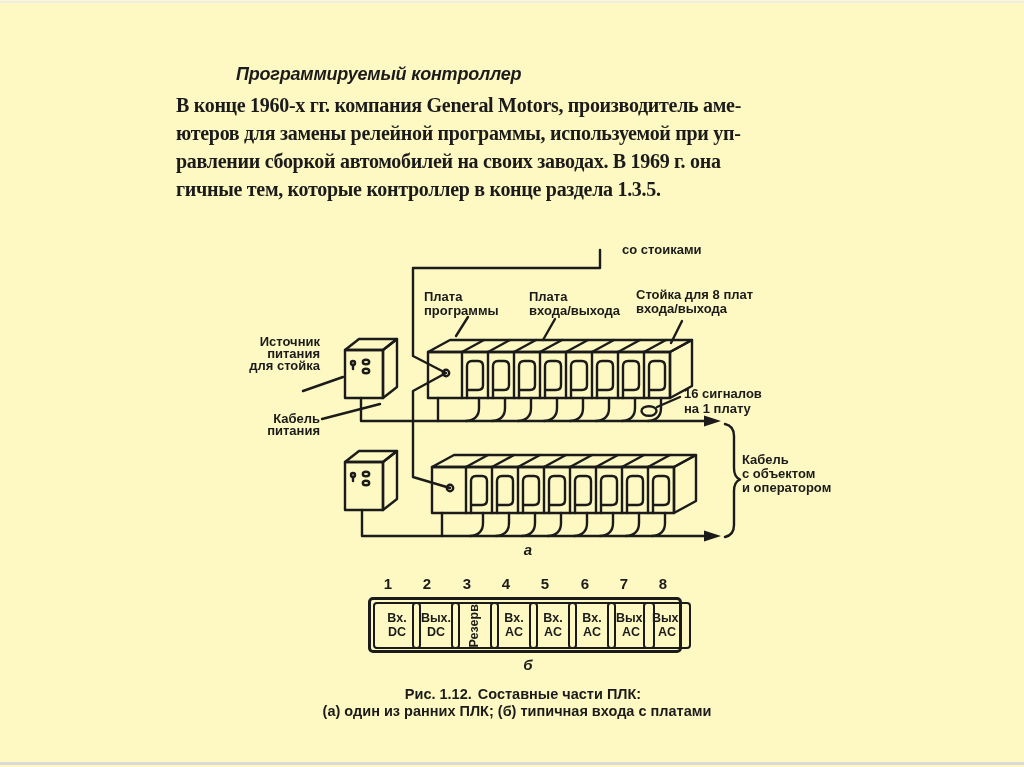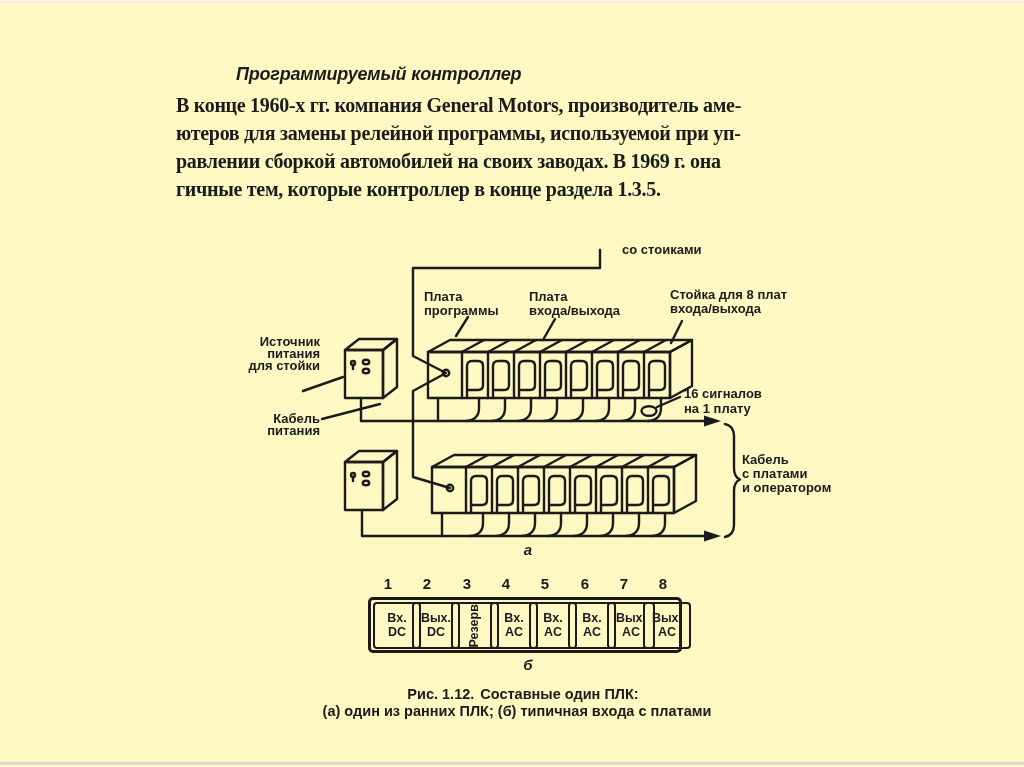--- a/index.html
+++ b/index.html
@@ -119,40 +119,40 @@
   </div>
 
   <div class="lbl" style="left:424px;top:290px;">
     <div>Плата</div>
     <div>программы</div>
   </div>
   <div class="lbl" style="left:529px;top:290px;">
     <div>Плата</div>
     <div>входа/выхода</div>
   </div>
-  <div class="lbl" style="left:670px;top:288px;">
+  <div class="lbl" style="left:636px;top:288px;">
     <div>Стойка для 8 плат</div>
     <div>входа/выхода</div>
   </div>
   <div class="lbl ralign" style="left:228px;top:336px;width:92px;">
     <div>Источник</div>
     <div>питания</div>
-    <div>для стойки</div>
+    <div>для стойка</div>
   </div>
   <div class="lbl ralign" style="left:228px;top:413px;width:92px;">
     <div>Кабель</div>
     <div>питания</div>
   </div>
   <div class="lbl lh15" style="left:684px;top:386px;">
     <div>16 сигналов</div>
     <div>на 1 плату</div>
   </div>
   <div class="lbl" style="left:742px;top:453px;">
     <div>Кабель</div>
-    <div>с платами</div>
+    <div>с объектом</div>
     <div>и оператором</div>
   </div>
 
   <div class="sub" style="left:517px;top:541px;">а</div>
 
   <div class="slotnum" style="left:378px;">1</div>
   <div class="slotnum" style="left:417px;">2</div>
   <div class="slotnum" style="left:457px;">3</div>
   <div class="slotnum" style="left:496px;">4</div>
   <div class="slotnum" style="left:535px;">5</div>
@@ -190,16 +190,16 @@
       </div>
     <div class="slotcell" style="left:272px;">
       <span>Вых.</span>
         <span>AC</span>
       </div>
   </div>
 
   <div class="sub" style="left:517px;top:656px;">б</div>
 
   <div class="caption cap1">
-    <span class="figlabel">Рис. 1.12.</span><span>Составные один ПЛК:</span>
+    <span class="figlabel">Рис. 1.12.</span><span>Составные части ПЛК:</span>
   </div>
   <div class="caption cap2">(а) один из ранних ПЛК; (б) типичная входа с платами</div>
 </div>
 
 </body></html>

